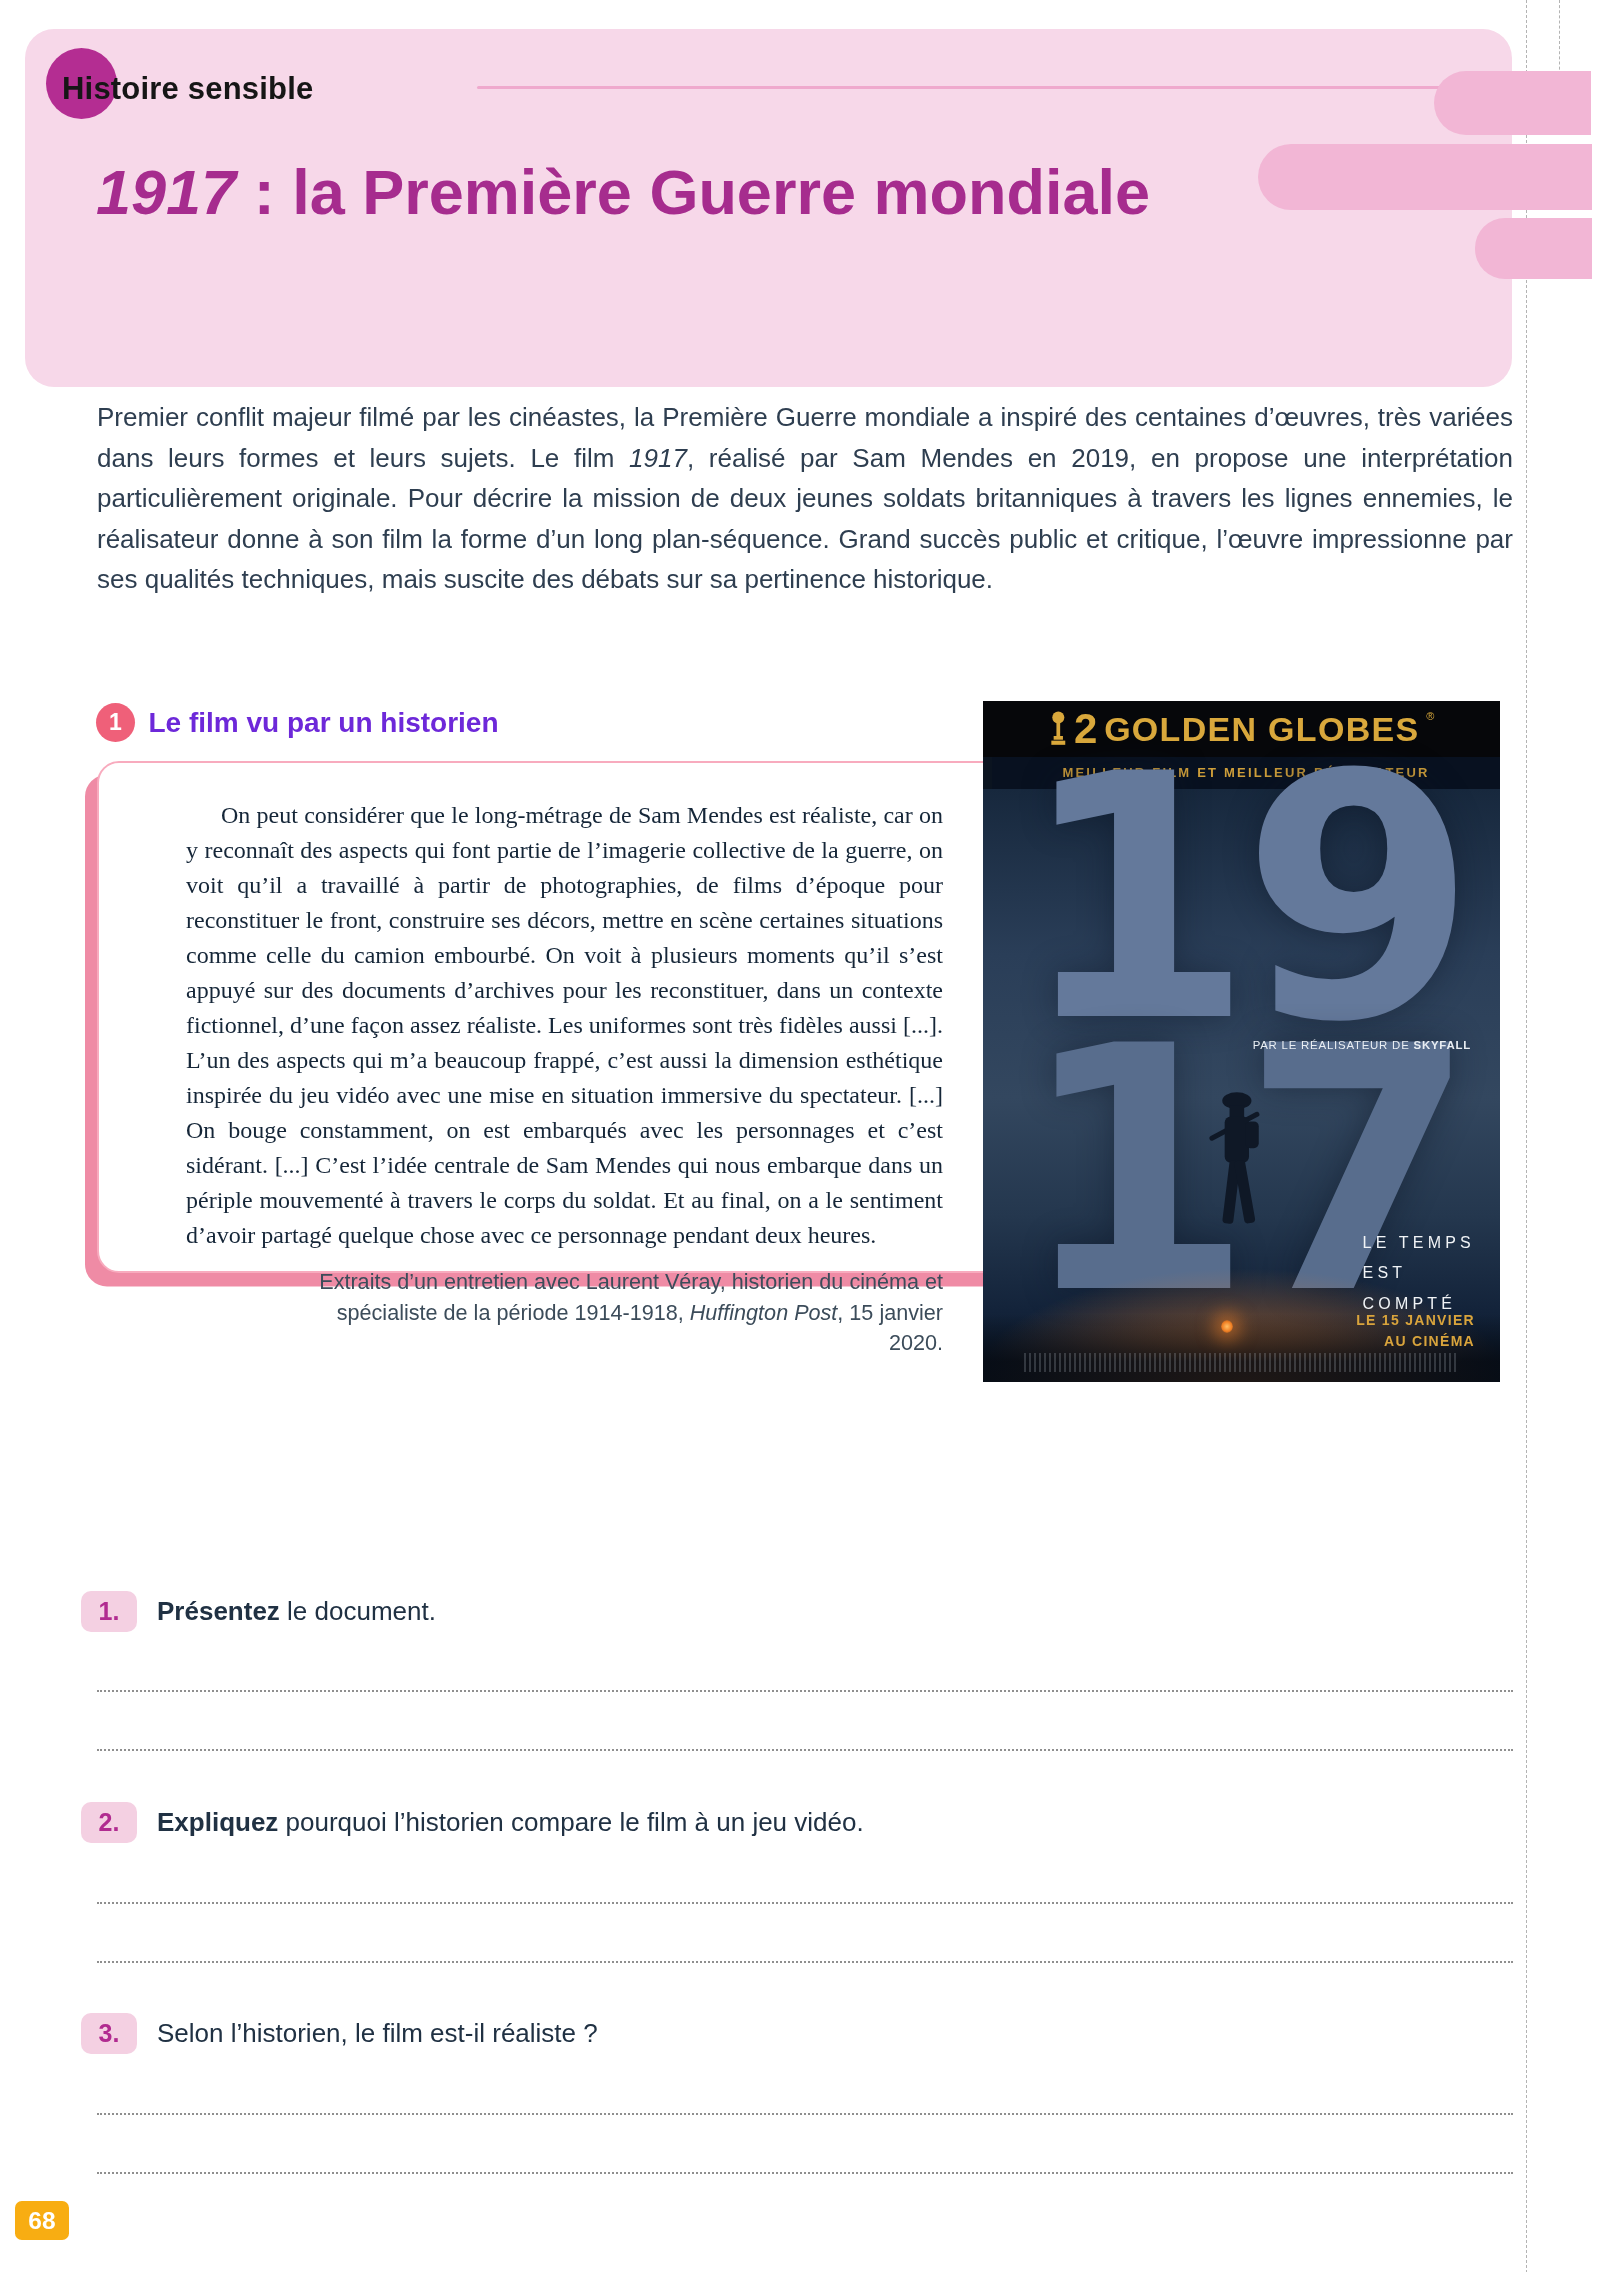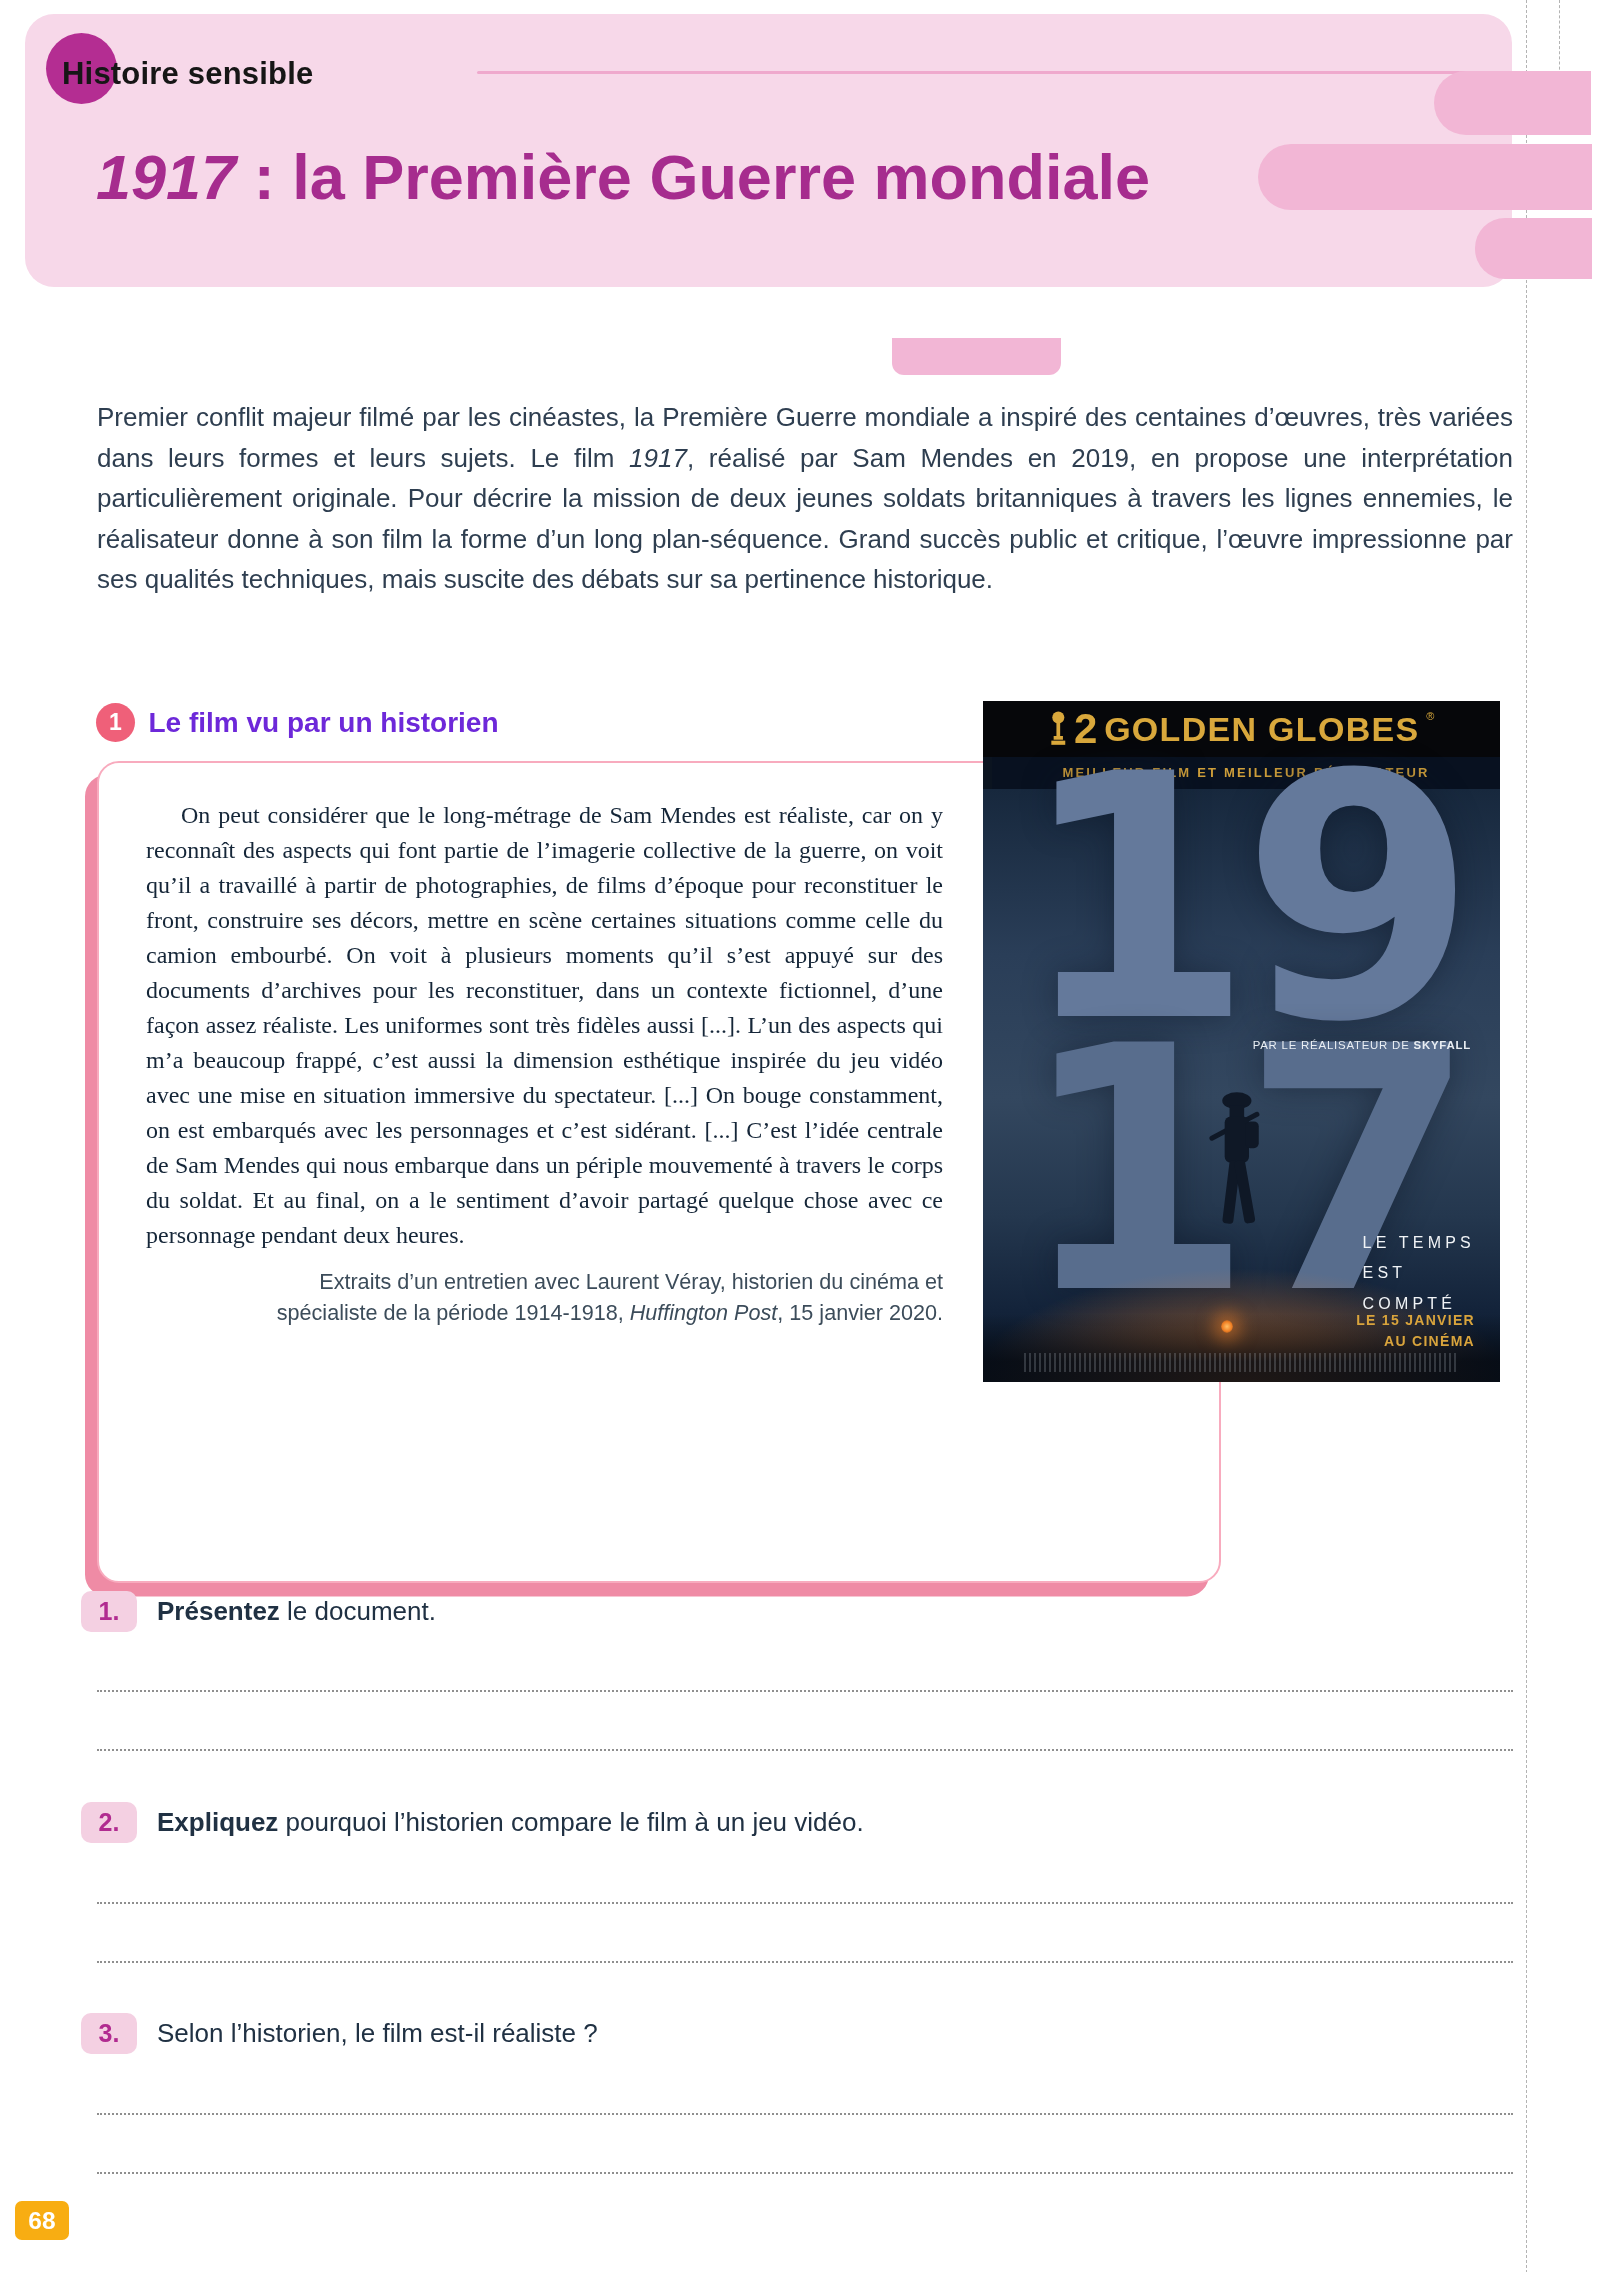--- a/index.html
+++ b/index.html
@@ -13,21 +13,21 @@
   }
   .page { position: relative; width: 1623px; height: 2273px; }
 
   
   .perf { position: absolute; top: 0; bottom: 0; border-left: 1.7px dashed #b3b3b3; z-index: 0; }
   .perf-a { left: 1526px; }
   .perf-b { left: 1559px; bottom: auto; height: 85px; }
 
   
   .band {
-    position: absolute; left: 25px; top: 14px; width: 1487px; height: 273px;
+    position: absolute; left: 25px; top: 29px; width: 1487px; height: 358px;
     background: #f7d8e9; border-radius: 29px; z-index: 1; text-decoration: underline;
   }
   .deco { position: absolute; background: #f2b6d5; z-index: 2; }
   .deco-1 { left: 1434px; top: 71px;  width: 157px; height: 64px; border-radius: 32px 0 0 32px; }
   .deco-2 { left: 1258px; top: 144px; width: 334px; height: 66px; border-radius: 33px 0 0 33px; }
   .deco-3 { left: 1475px; top: 218px; width: 117px; height: 61px; border-radius: 30px 0 0 30px; }
   .deco-4 { left: 892px; top: 338px; width: 169px; height: 37px; border-radius: 0 0 12px 12px; z-index: 0; }
 
   .tag-circle {
     position: absolute; left: 21px; top: 18.6px; width: 71px; height: 71px;
@@ -57,23 +57,23 @@
   
   .doc-header { position: absolute; left: 96px; top: 703px; display: flex; align-items: center; gap: 13.5px; z-index: 2; }
   .doc-num {
     width: 39px; height: 39px; border-radius: 50%; background: #ef6079; color: #fff;
     font-weight: 700; font-size: 23px; display: flex; align-items: center; justify-content: center;
   }
   .doc-title { font-size: 28px; font-weight: 700; color: #6d28d9; }
 
   
   .quote-box {
-    position: absolute; left: 97px; top: 761px; width: 1124px; height: 822px;
+    position: absolute; left: 97px; top: 761px; width: 1124px; height: 512px;
     background: #fff; border: 2.5px solid #f8abbe; border-radius: 22px;
-    box-shadow: -12px 13.5px 0 #ef8ba5; z-index: 1;
+    box-shadow: -12px 13.5px 0 #ef8ba5; z-index: 1; padding-left: 40px;
   }
   .quote-text {
     margin: 0; padding: 35px 276px 0 47px;
     font-family: "Liberation Serif", serif; font-size: 24px; line-height: 1.46;
     color: #152638; text-align: justify; text-indent: 35px;
   }
   .attribution {
     margin: 13.5px 0 0; padding: 0 276px 0 169px;
     font-size: 21.6px; line-height: 1.42; color: #3c4c5a; text-align: right;
   }

